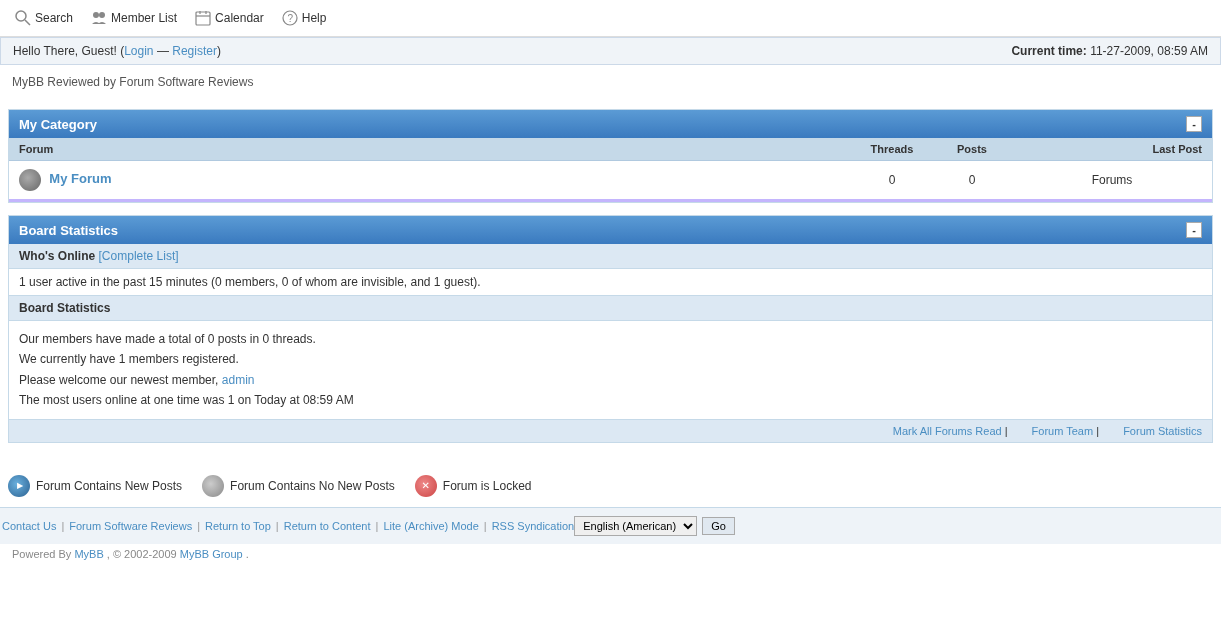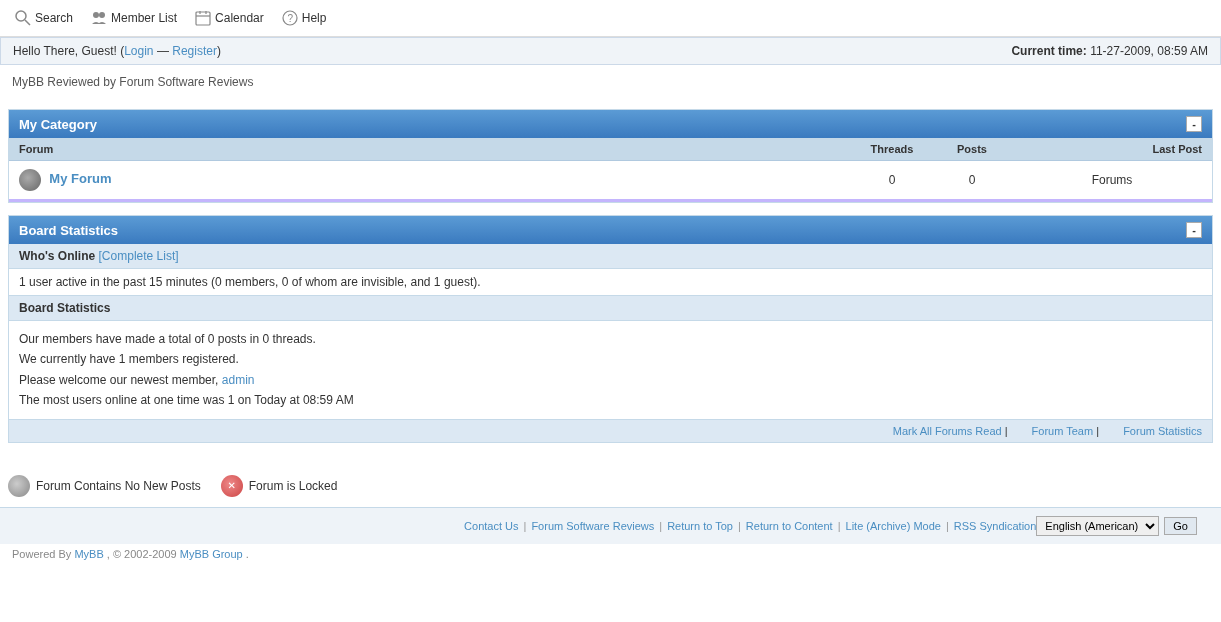--- a/index.html
+++ b/index.html
@@ -51,21 +51,21 @@
     
     #legend { padding: 10px 8px; display: flex; gap: 20px; align-items: center; font-size: 12px; }
     .legend-item { display: flex; align-items: center; gap: 6px; }
     .legend-icon-new { width: 22px; height: 22px; border-radius: 50%; background: radial-gradient(circle at 40% 40%, #6ab0de, #2a6090); display: flex; align-items: center; justify-content: center; }
     .legend-icon-new::after { content: '▶'; color: #fff; font-size: 8px; margin-left: 2px; }
     .legend-icon-nonew { width: 22px; height: 22px; border-radius: 50%; background: radial-gradient(circle at 40% 40%, #ccc, #888); display: inline-block; }
     .legend-icon-locked { width: 22px; height: 22px; border-radius: 50%; background: radial-gradient(circle at 40% 40%, #e88, #c44); display: flex; align-items: center; justify-content: center; color: #fff; font-size: 10px; }
     .legend-icon-locked::after { content: '✕'; }
 
     
-    #footer { background: #eef3f8; border-top: 1px solid #c5d9e8; padding: 8px 24px; display: flex; justify-content: flex-end; align-items: center; }
+    #footer { background: #eef3f8; border-top: 1px solid #c5d9e8; padding: 8px 2px; display: flex; justify-content: flex-start; align-items: center; }
     .footer-links { font-size: 11px; color: #555; display: flex; gap: 5px; align-items: center; }
     .footer-links a { color: #4a8ec2; text-decoration: none; }
     .footer-links span { color: #999; }
     .footer-lang { display: flex; align-items: center; gap: 5px; }
     .footer-lang select { font-size: 11px; padding: 2px 4px; border: 1px solid #aaa; }
     .footer-lang button { font-size: 11px; padding: 2px 8px; border: 1px solid #aaa; background: #e0e8f0; cursor: pointer; }
 
     
     #powered-by { padding: 4px 12px; font-size: 11px; color: #888; }
     #powered-by a { color: #4a8ec2; text-decoration: none; }
@@ -190,20 +190,24 @@
       <a href="#">Forum Team</a>
       <span> | </span>
       <a href="#">Forum Statistics</a>
     </div>
   </div>
 
 </div>
 
 <div id="legend">
   <div class="legend-item">
+    <div class="legend-icon-new"></div>
+    <span>Forum Contains New Posts</span>
+  </div>
+  <div class="legend-item">
     <div class="legend-icon-nonew"></div>
     <span>Forum Contains No New Posts</span>
   </div>
   <div class="legend-item">
     <div class="legend-icon-locked"></div>
     <span>Forum is Locked</span>
   </div>
 </div>
 
 <div id="footer">

